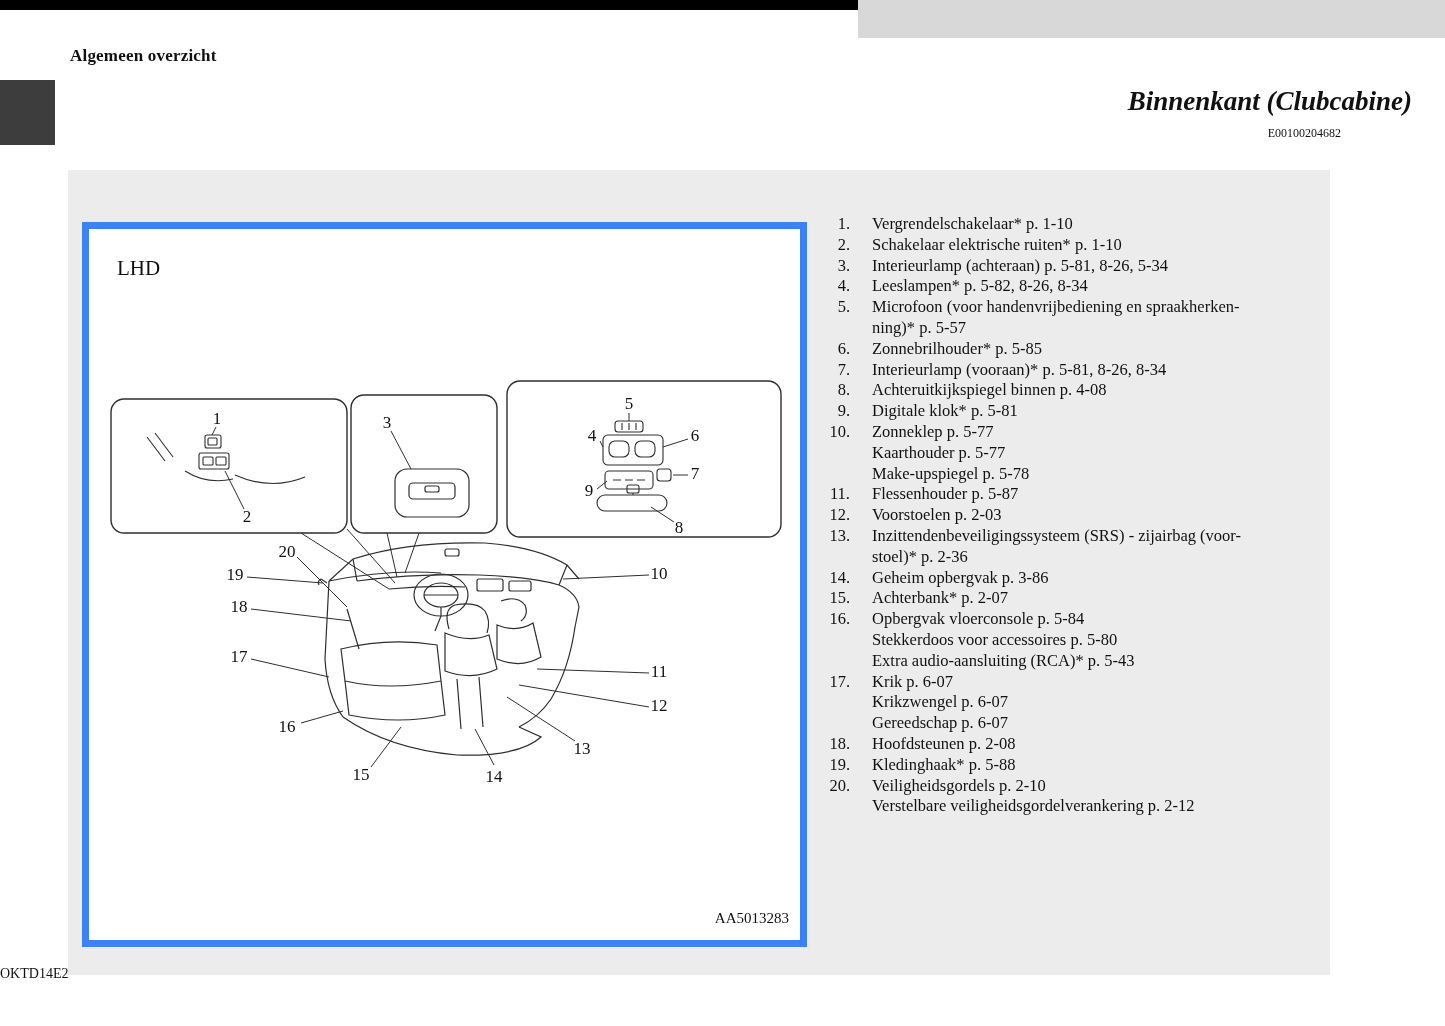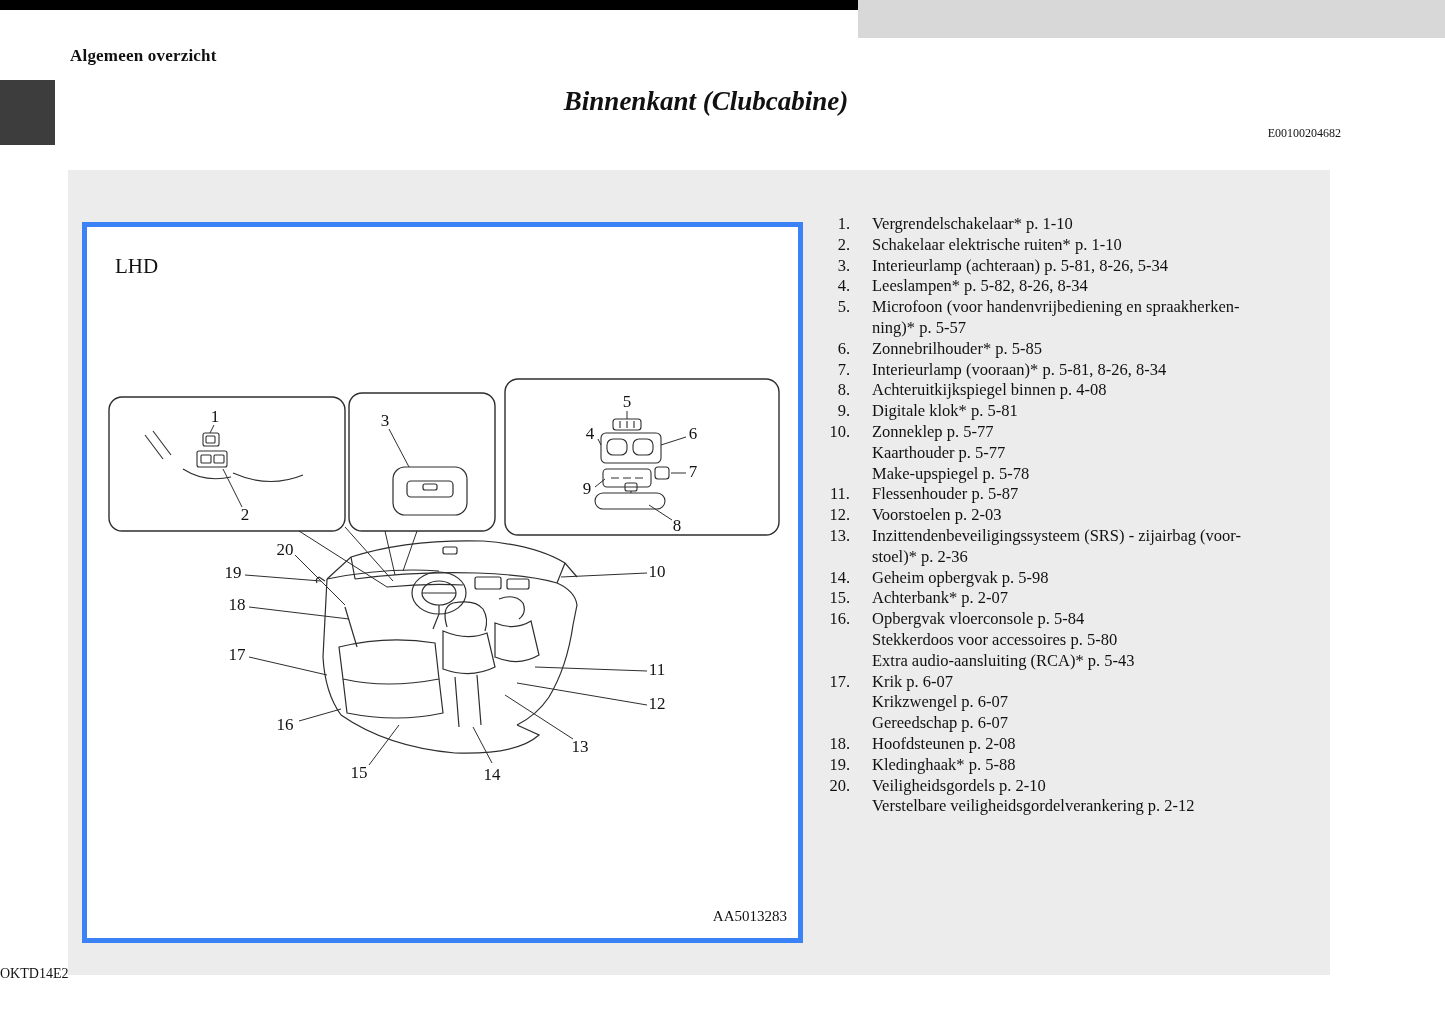--- a/index.html
+++ b/index.html
@@ -4,25 +4,25 @@
 <style>
   html,body{margin:0;padding:0;}
   body{
     width:1445px;height:1026px;position:relative;background:#ffffff;
     font-family:"Liberation Serif", serif;color:#111;overflow:hidden;
   }
   .topbar-black{position:absolute;left:0;top:0;width:858px;height:10px;background:#000;}
   .topbar-gray{position:absolute;left:858px;top:0;width:587px;height:38px;background:#d8d8d8;}
   .side-tab{position:absolute;left:0;top:80px;width:55px;height:65px;background:#3d3d3d;}
   .section-header{position:absolute;left:70px;top:46px;font-size:17px;font-weight:bold;letter-spacing:.2px;}
-  .page-title{position:absolute;left:0;top:86px;width:1412px;text-align:center;
+  .page-title{position:absolute;left:0;top:86px;width:1412px;text-align:right;
     font-size:27px;font-weight:bold;font-style:italic;}
   .doc-code{position:absolute;right:104px;top:126px;font-size:12px;}
   .panel{position:absolute;left:68px;top:170px;width:1262px;height:805px;background:#ececec;}
-  .figure-box{position:absolute;left:14px;top:52px;width:711px;height:711px;background:#fff;border:5px solid #3b82f6;}
+  .figure-box{position:absolute;left:14px;top:52px;width:711px;height:711px;background:#fff;border:7px solid #3b82f6;}
   .figure-box svg{display:block;}
   svg text{font-family:"Liberation Serif", serif;fill:#111;}
   .parts-list{position:absolute;left:752px;top:44px;width:512px;font-size:16.5px;line-height:20.8px;}
   .item-row{display:flex;align-items:flex-start;}
   .item-num{flex:0 0 30px;width:30px;text-align:right;}
   .item-text{margin-left:22px;white-space:pre-line;}
   .footer-code{position:absolute;left:0;top:966px;width:1445px;text-align:left;font-size:14px;}
 </style>
 </head>
 <body>
@@ -213,21 +213,21 @@
         <span class="item-num">12.</span>
         <span class="item-text">Voorstoelen p. 2-03</span>
       </div>
       <div class="item-row">
         <span class="item-num">13.</span>
         <span class="item-text">Inzittendenbeveiligingssysteem (SRS) - zijairbag (voor-
 stoel)* p. 2-36</span>
       </div>
       <div class="item-row">
         <span class="item-num">14.</span>
-        <span class="item-text">Geheim opbergvak p. 5-98</span>
+        <span class="item-text">Geheim opbergvak p. 3-86</span>
       </div>
       <div class="item-row">
         <span class="item-num">15.</span>
         <span class="item-text">Achterbank* p. 2-07</span>
       </div>
       <div class="item-row">
         <span class="item-num">16.</span>
         <span class="item-text">Opbergvak vloerconsole p. 5-84
 Stekkerdoos voor accessoires p. 5-80
 Extra audio-aansluiting (RCA)* p. 5-43</span>

